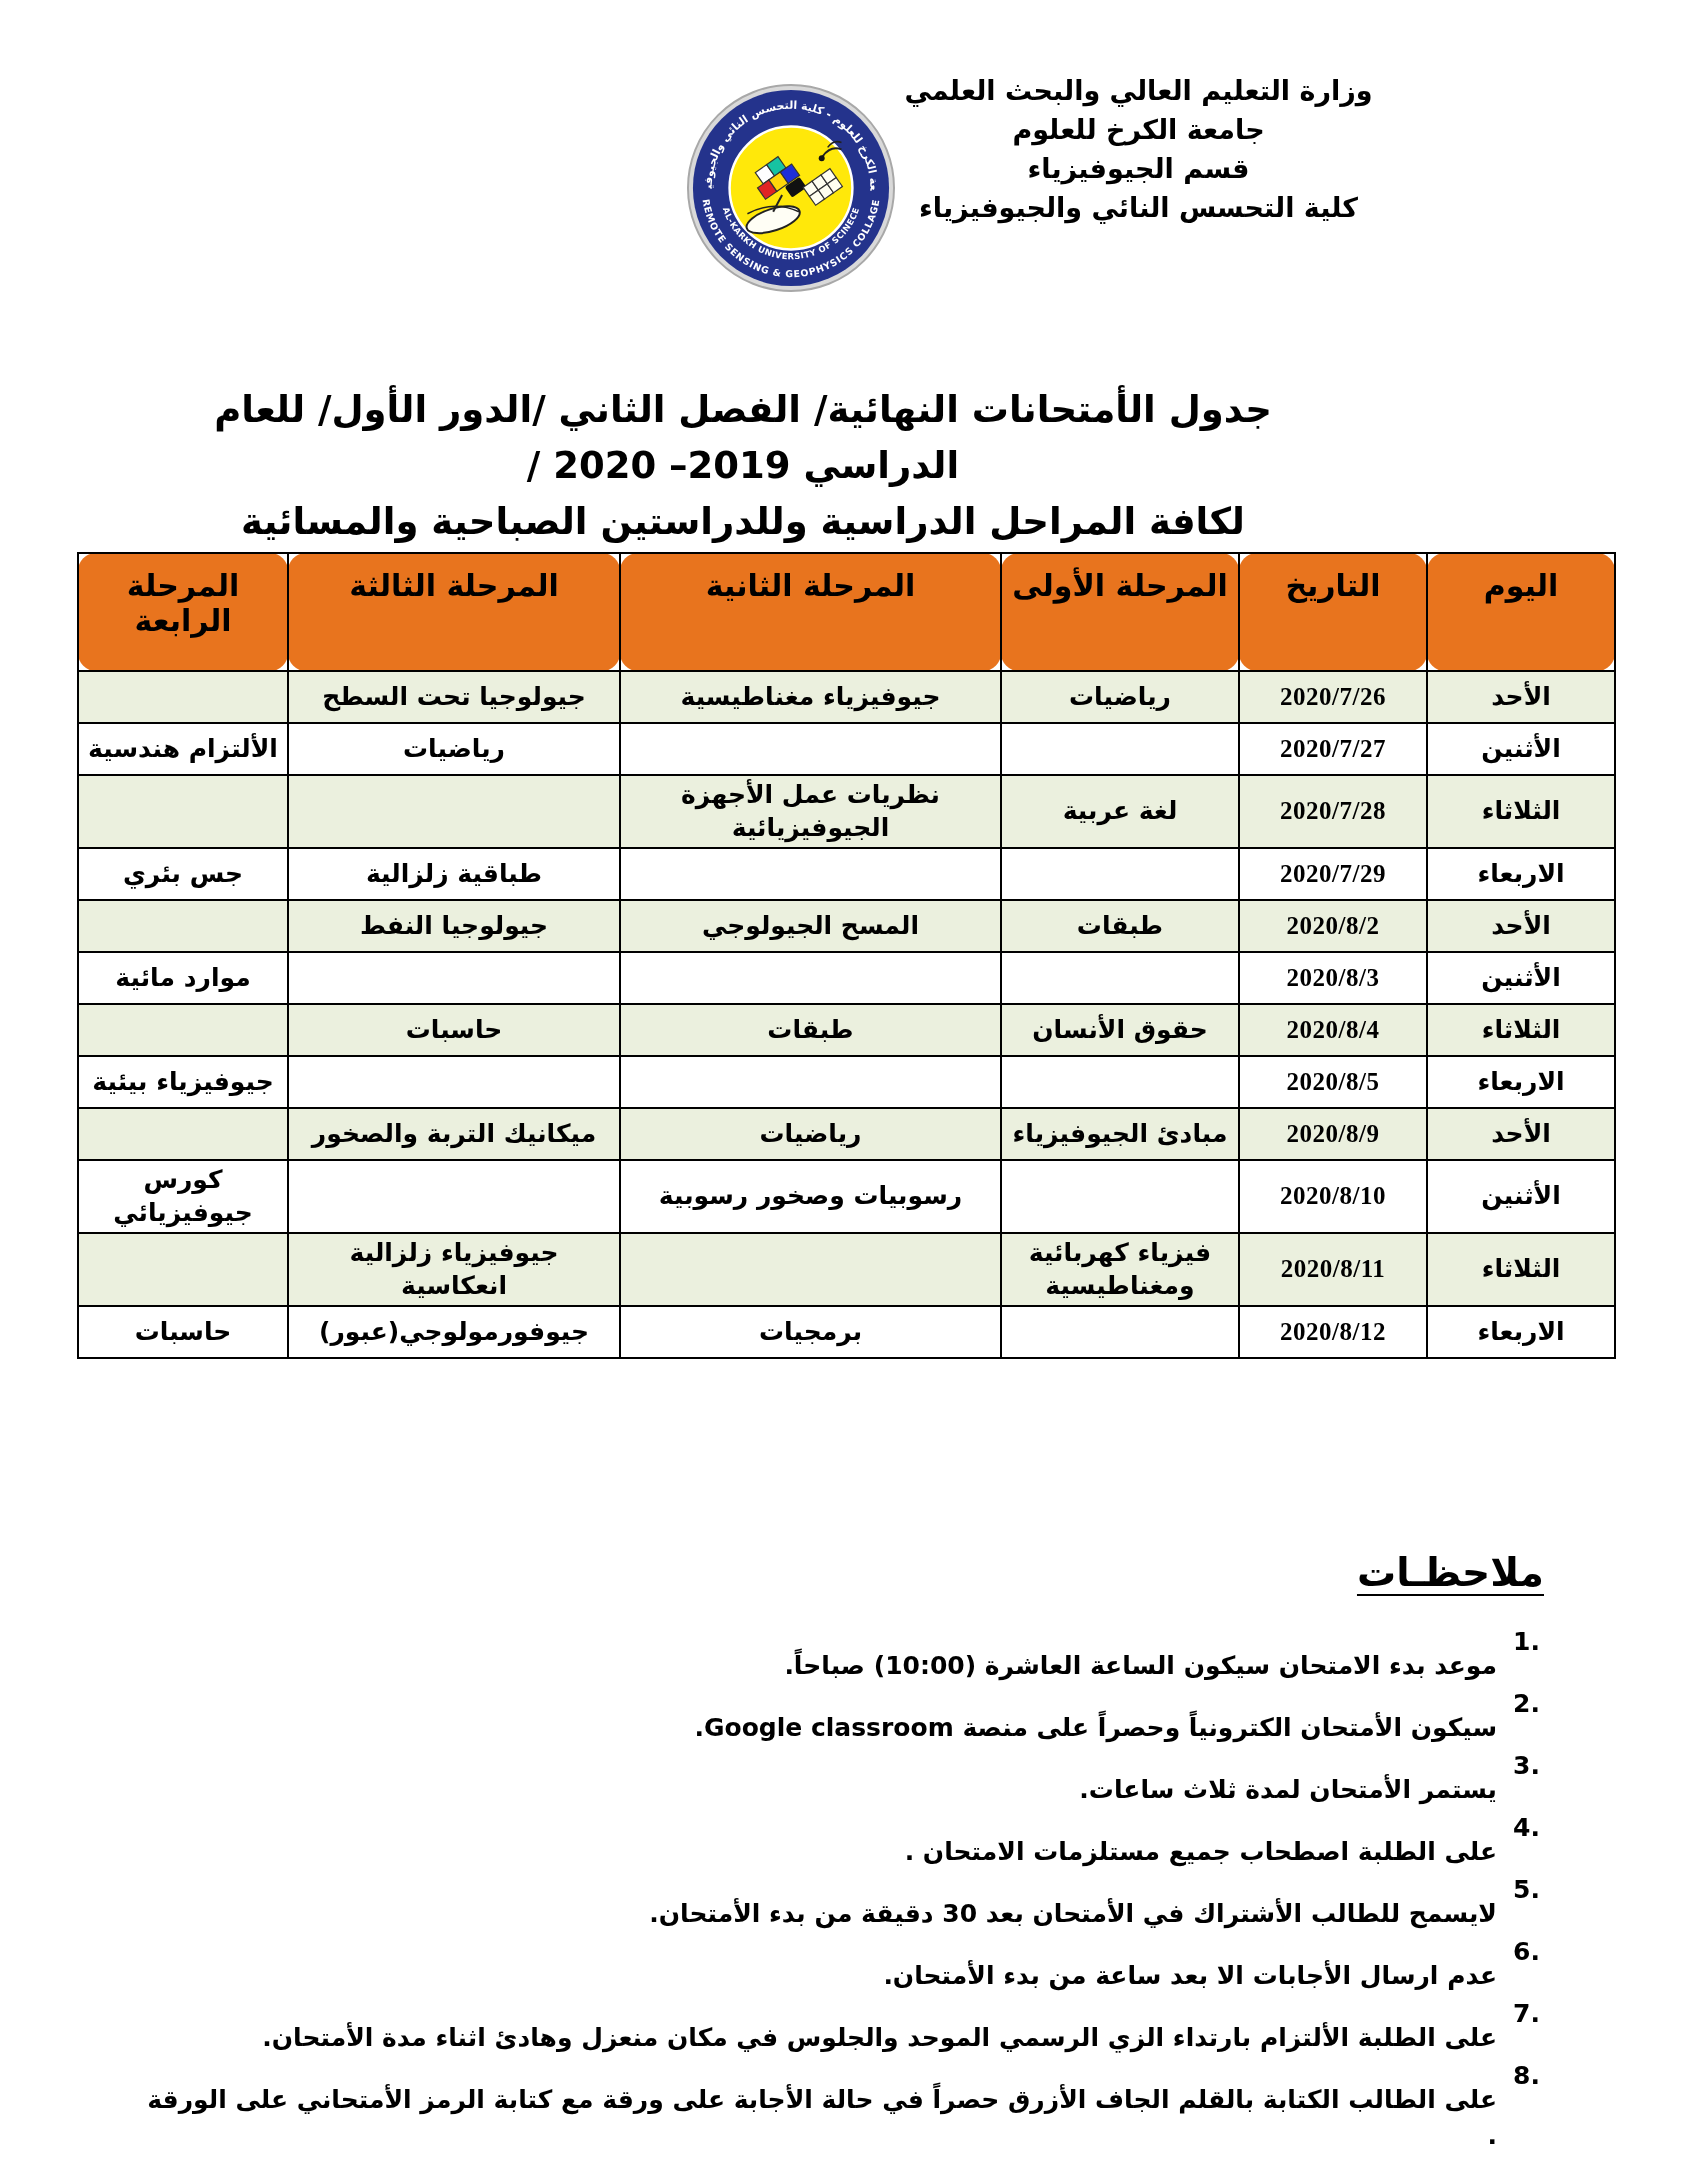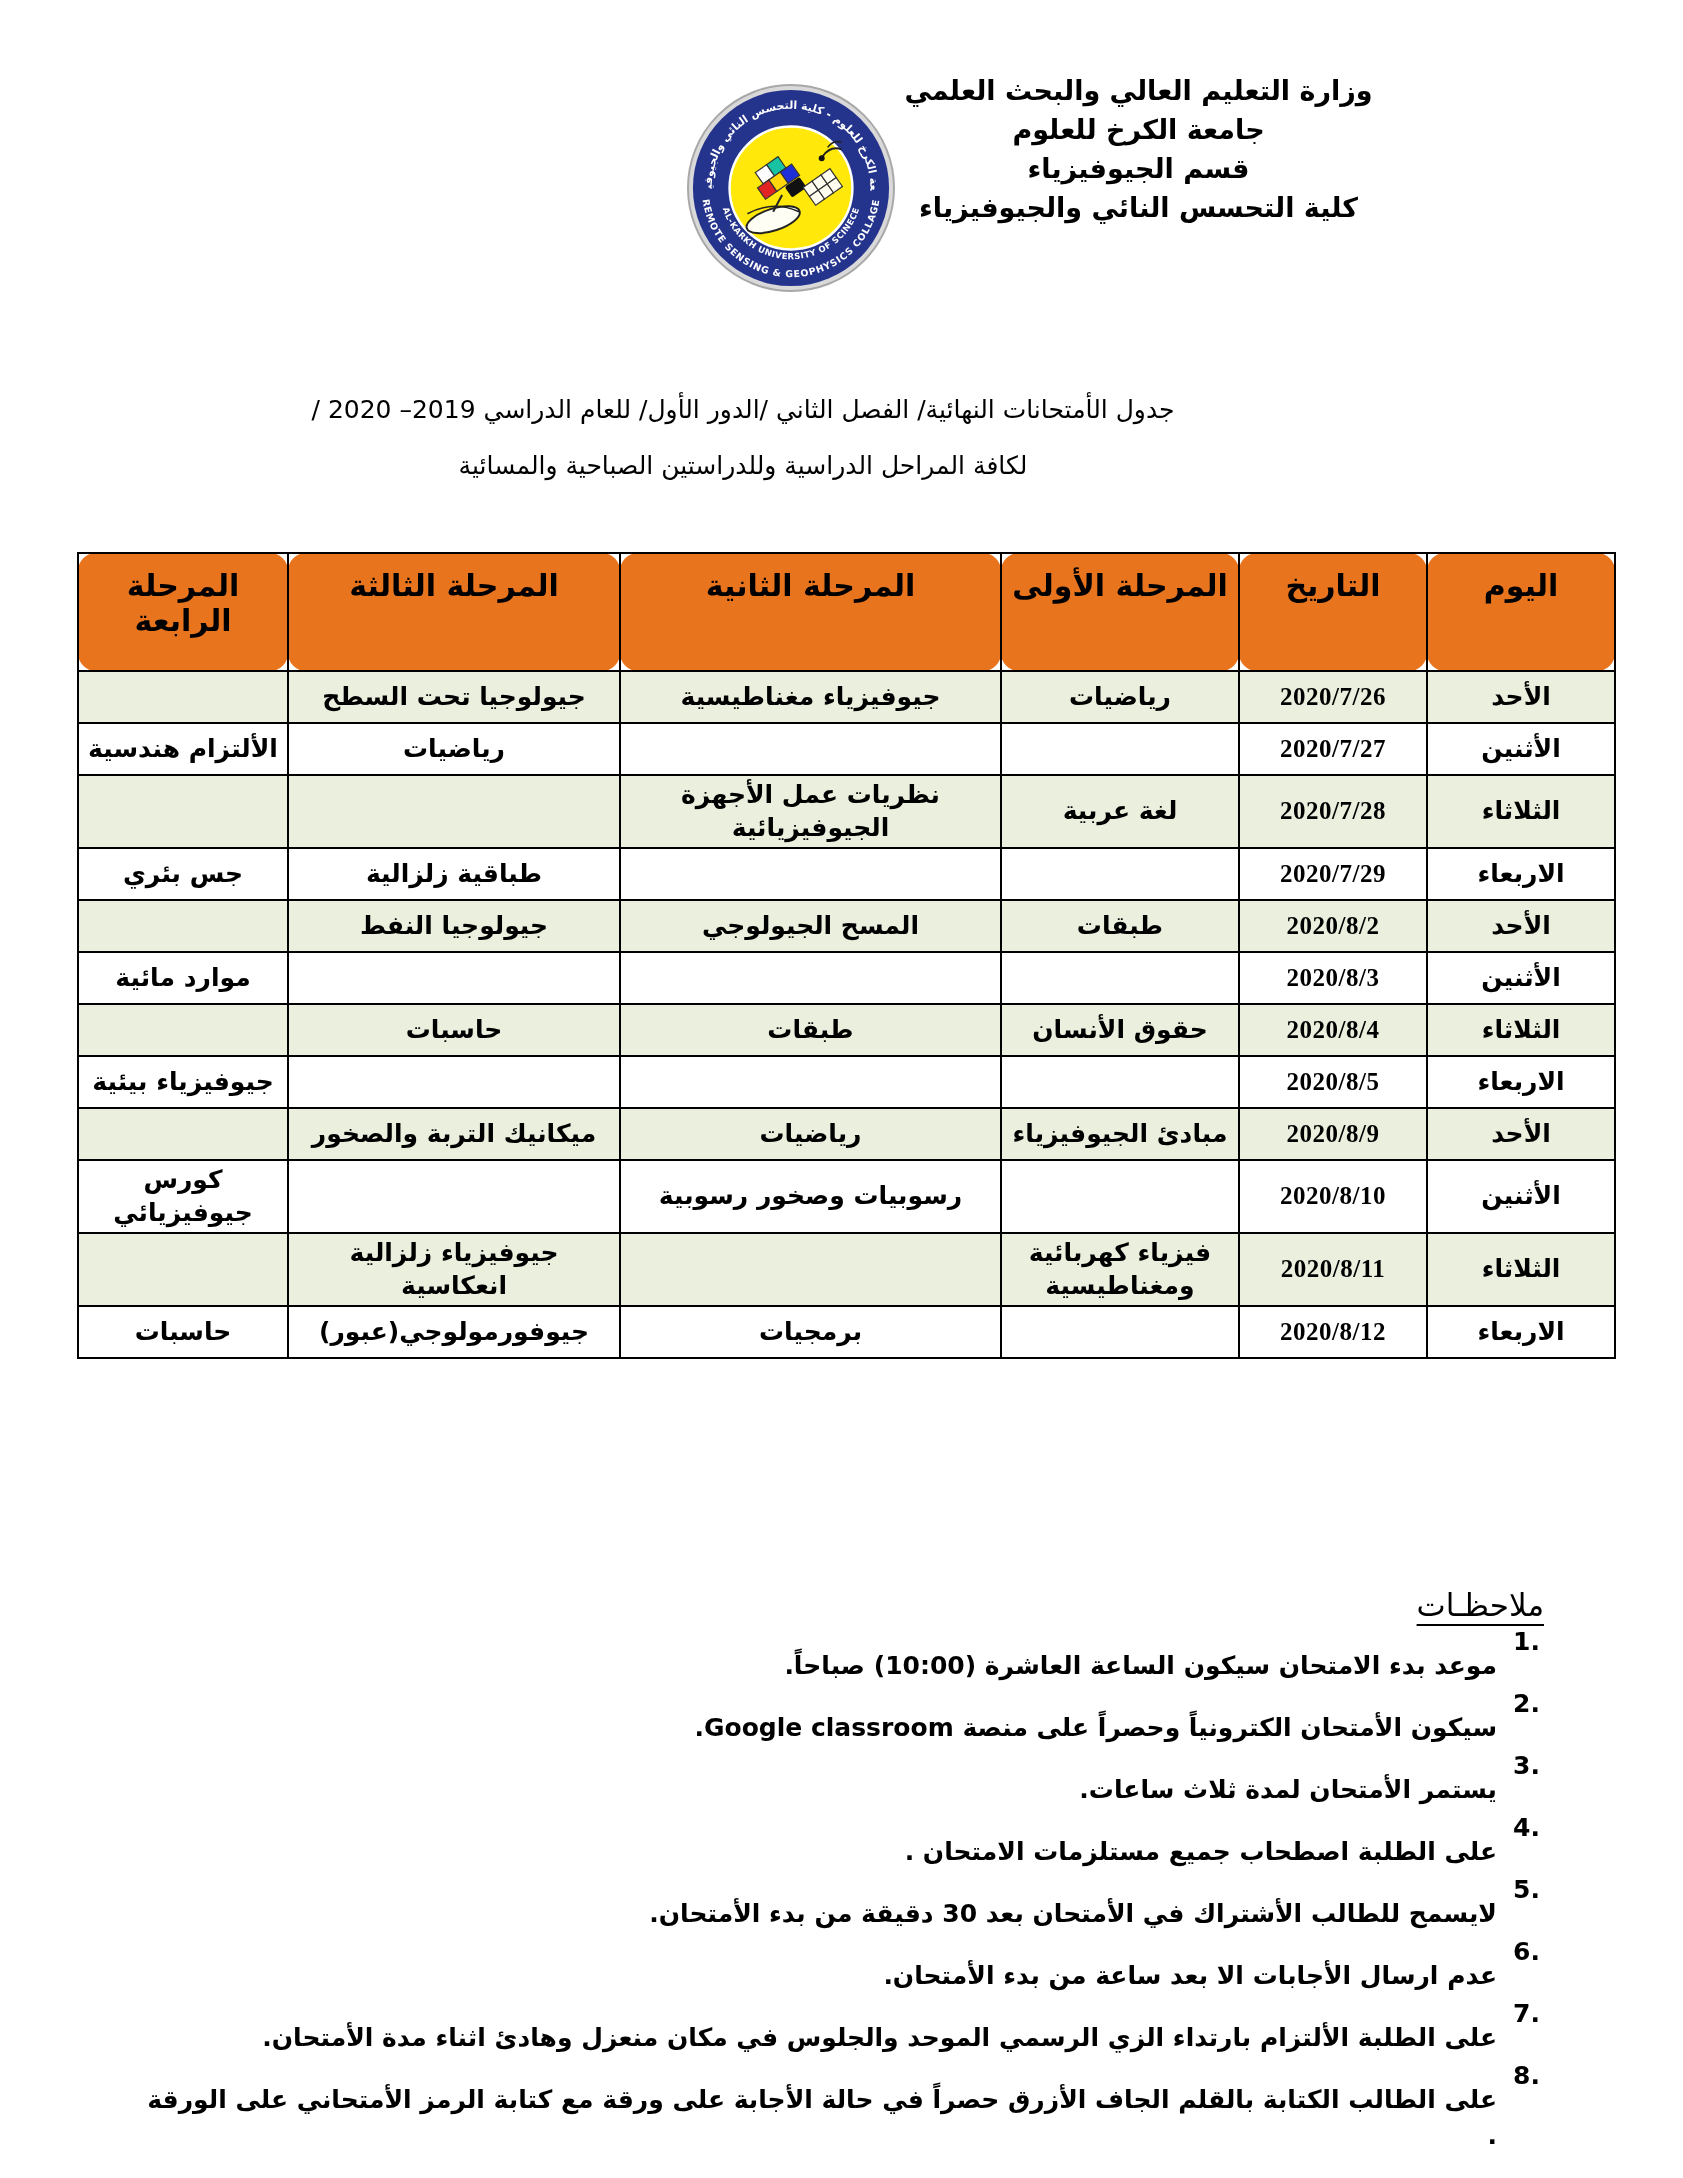--- a/index.html
+++ b/index.html
@@ -15,21 +15,21 @@
     position: absolute; top: 71px; left: 871px; width: 535px;
     direction: rtl; text-align: center;
     font-weight: bold; font-size: 27px; line-height: 39px;
   }
   .logo-wrap { position: absolute; left: 686px; top: 83px; width: 210px; height: 210px; }
 
   
   .doc-title {
     position: absolute; top: 382px; left: 134px; width: 1218px;
     direction: rtl; text-align: center;
-    font-weight: normal; font-size: 25px; line-height: 56px;
+    font-weight: bold; font-size: 37px; line-height: 56px;
     letter-spacing: -0.3px;
   }
 
   
   table.exam {
     position: absolute; top: 552px; left: 77px;
     width: 1537px; border-collapse: collapse;
     direction: rtl; table-layout: fixed;
   }
   table.exam th, table.exam td {
@@ -57,22 +57,22 @@
   .practical {
     position: absolute; top: 1404px; left: 149px; width: 1386px;
     direction: rtl; text-align: center;
     font-weight: bold; font-size: 30px; line-height: 55px;
   }
   .practical .uline { text-decoration: underline; text-decoration-thickness: 2px; text-underline-offset: 7px; }
 
   
   .notes-heading {
     position: absolute; top: 1550px; right: 139px;
-    direction: rtl; font-weight: normal; font-size: 31px;
-    text-decoration: underline; text-decoration-thickness: 2px; text-underline-offset: 8px; margin-top: 37px;
+    direction: rtl; font-weight: bold; font-size: 39px;
+    text-decoration: underline; text-decoration-thickness: 2px; text-underline-offset: 8px;
   }
   ol.notes-list {
     position: absolute; top: 1624px; right: 134px; width: 1406px;
     margin: 0; padding: 0; list-style: none;
     direction: rtl; font-weight: bold; font-size: 25px;
   }
   ol.notes-list li { display: flex; gap: 16px; line-height: 36px; margin-bottom: 2px; align-items: flex-start; }
   ol.notes-list .num { direction: ltr; min-width: 36px; flex: 0 0 auto; text-align: left; }
   ol.notes-list .txt { direction: rtl; margin-top: 24px; }
 </style>

